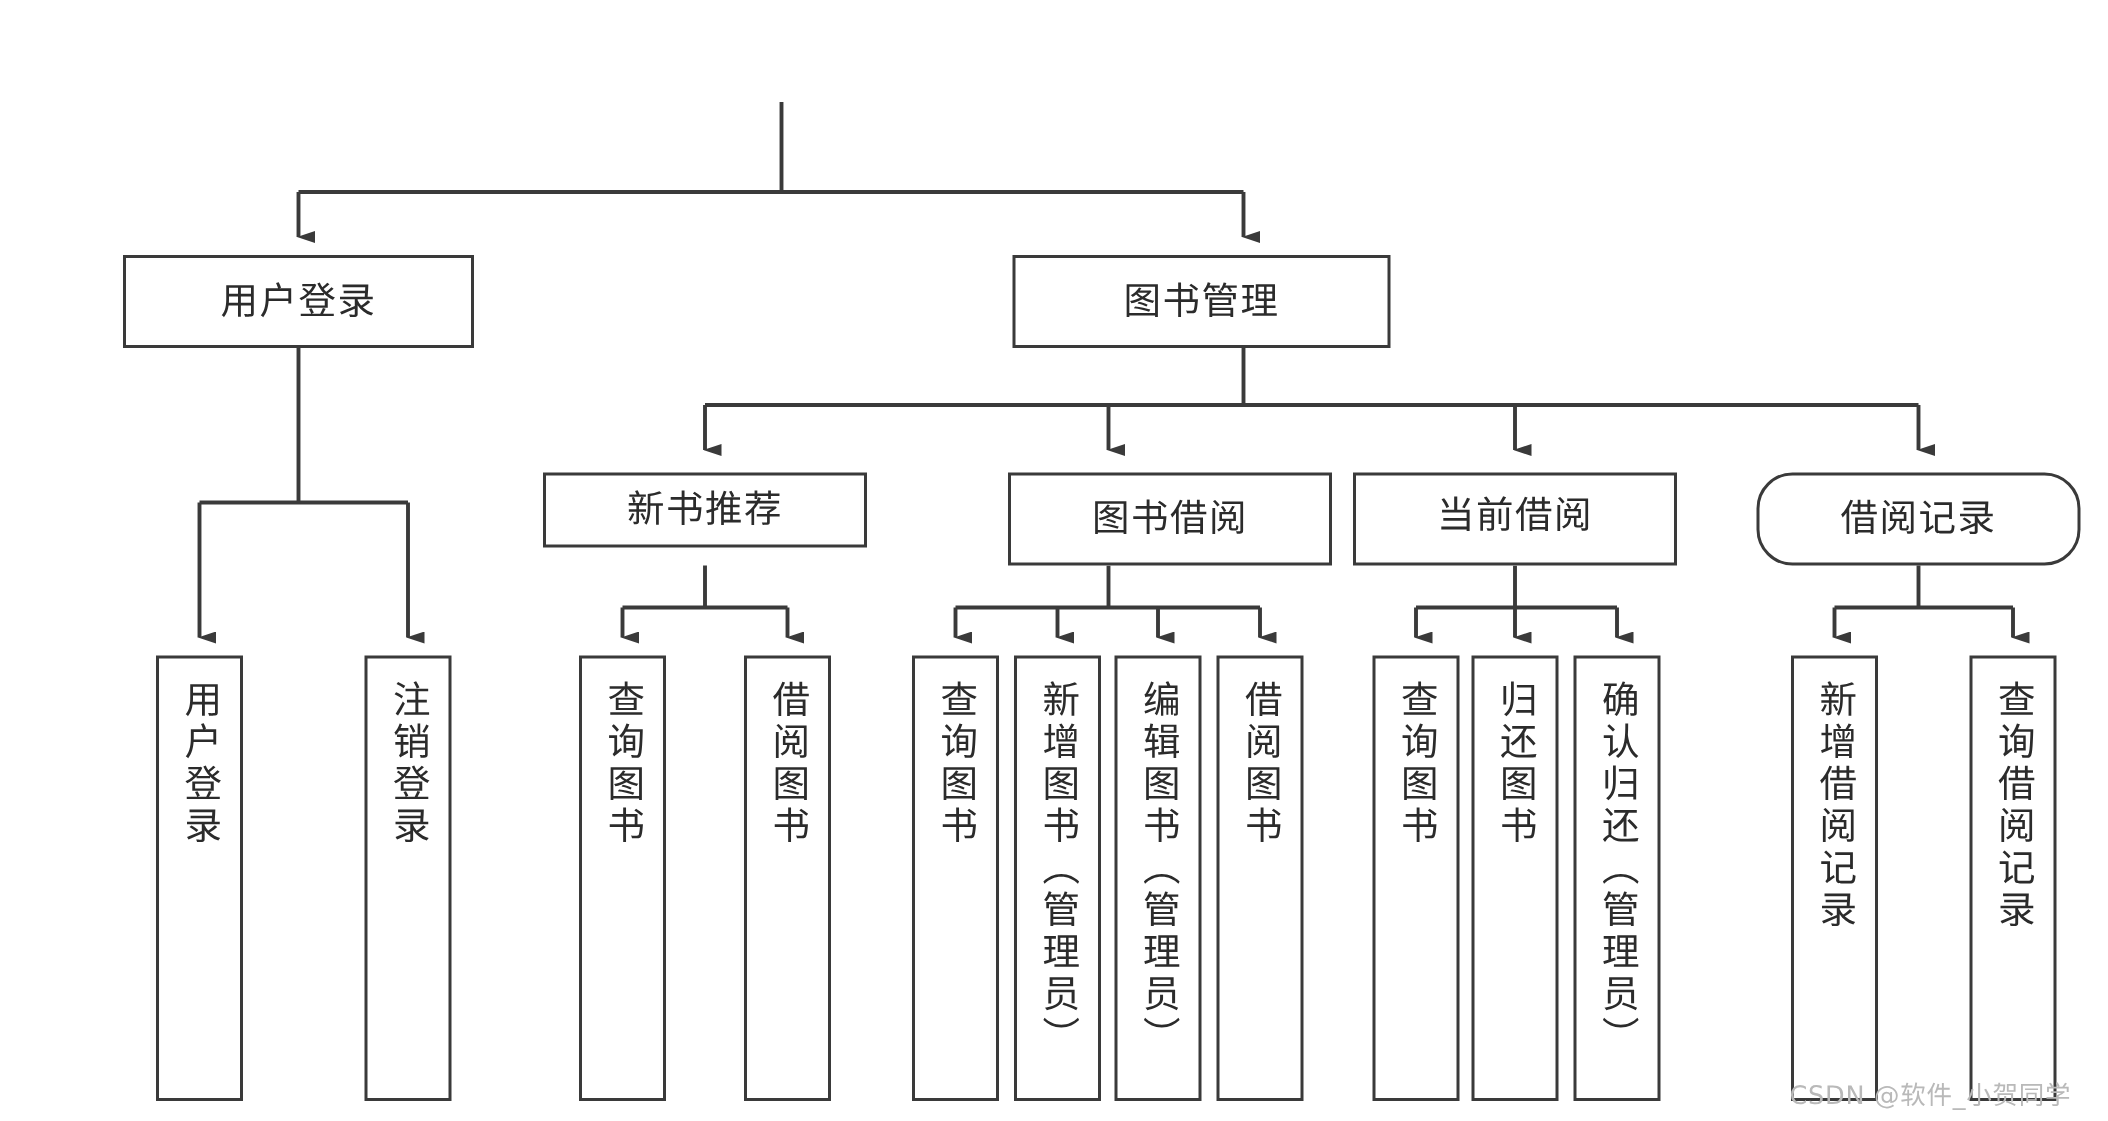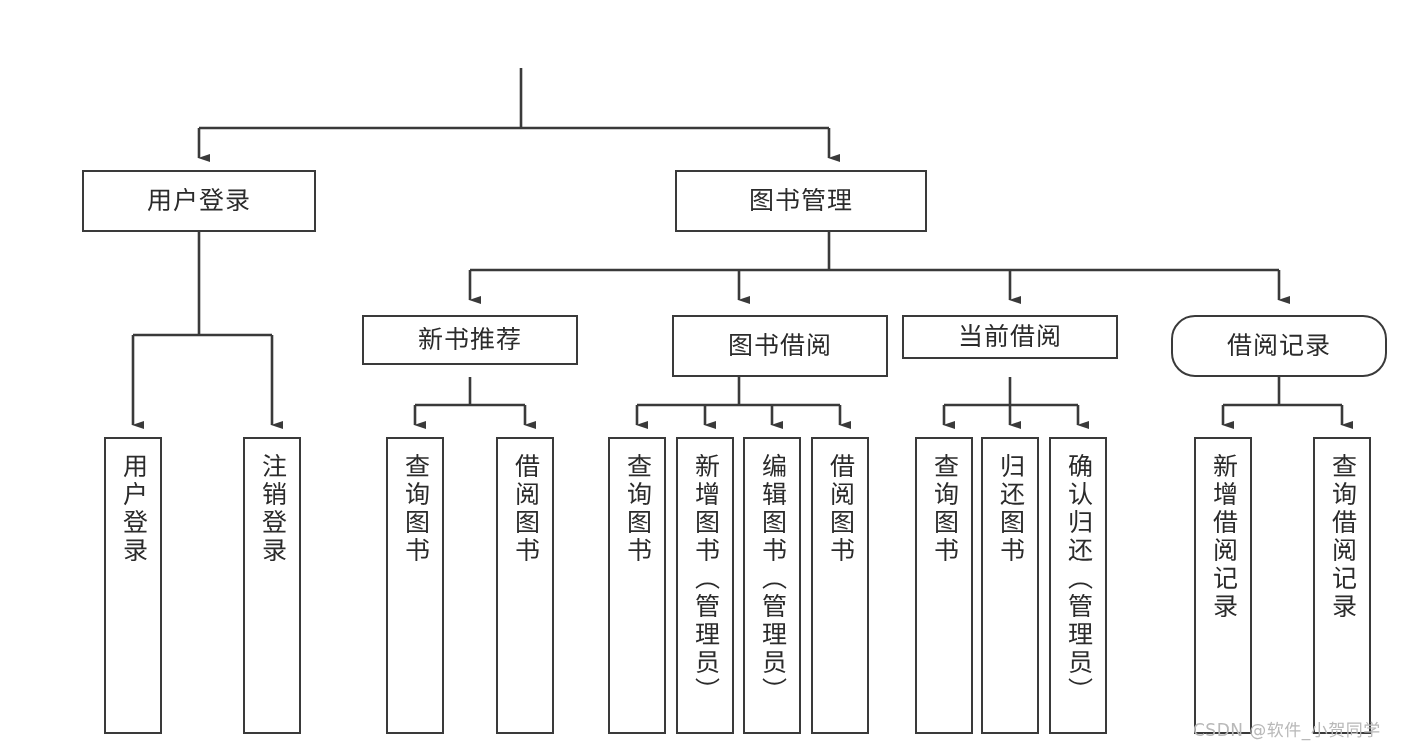--- a/index.html
+++ b/index.html
@@ -133,21 +133,21 @@
   <div class="node-box horizontal" style="left:675px; top:170px; width:252px; height:62px;">
     <span class="node-label">图书管理</span>
   </div>
 
   <div class="node-box horizontal" style="left:362px; top:315px; width:216px; height:50px;">
     <span class="node-label">新书推荐</span>
   </div>
   <div class="node-box horizontal" style="left:632px; top:315px; width:216px; height:62px;margin-left:40px;">
     <span class="node-label">图书借阅</span>
   </div>
-  <div class="node-box horizontal" style="left:902px; top:315px; width:216px; height:44px;">
+  <div class="node-box horizontal" style="left:902px; top:315px; width:216px; height:62px;font-family:Liberation Mono, monospace;">
     <span class="node-label">当前借阅</span>
   </div>
   <div class="node-box horizontal" style="left:1171px; top:315px; width:216px; height:62px;border-radius:24px;">
     <span class="node-label">借阅记录</span>
   </div>
 
   <div class="node-box vertical" style="left:104px; top:437px; width:58px; height:297px;">
     <span class="node-label">用户登录</span>
   </div>
   <div class="node-box vertical" style="left:243px; top:437px; width:58px; height:297px;">

